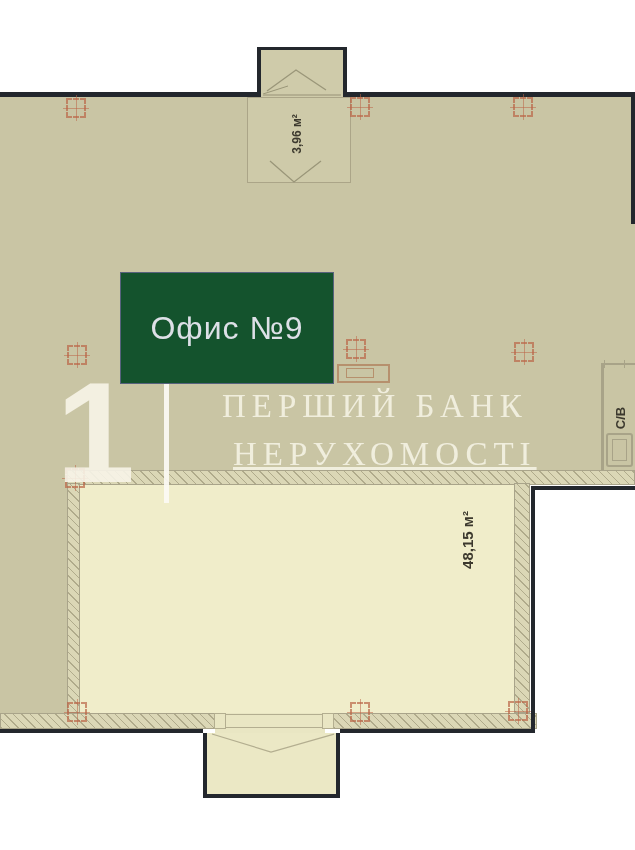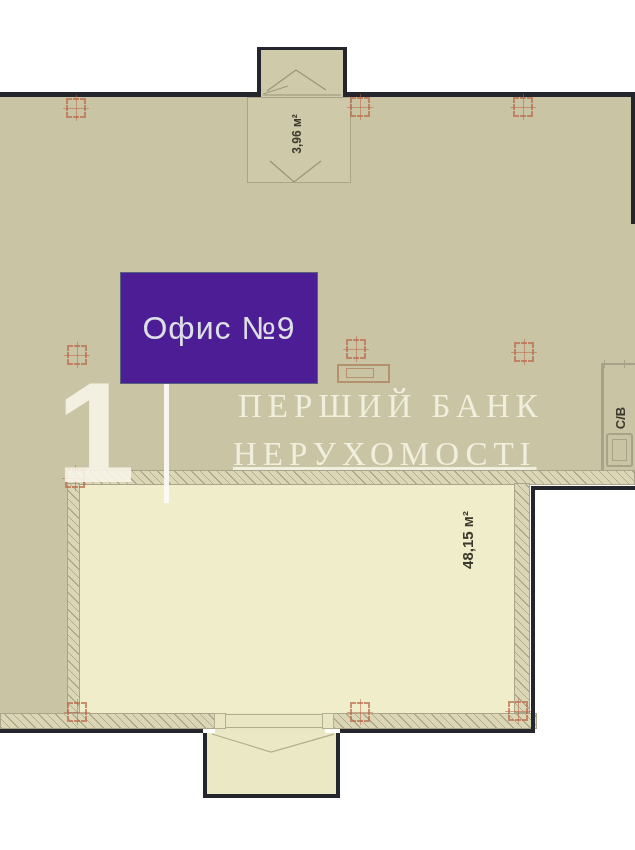--- a/index.html
+++ b/index.html
@@ -36,22 +36,22 @@
   .vlabel{position:absolute;transform:translate(-50%,-50%) rotate(-90deg);
           white-space:nowrap;color:#3c392e;font-weight:700;}
 
   
   .wm-digit{position:absolute;font-family:"Liberation Sans",sans-serif;font-weight:700;
             font-size:142px;line-height:1;color:rgba(247,244,232,.9);}
   .wm-text{position:absolute;font-family:"Liberation Serif",serif;font-size:33px;
            letter-spacing:6px;color:rgba(247,244,232,.85);white-space:nowrap;}
 
   
-  .unit-box{position:absolute;left:120px;top:272px;width:198px;height:112px;
-            background:#4c1d95;border:1px solid #57627d;color:#dde0e7;
+  .unit-box{position:absolute;left:120px;top:272px;width:214px;height:112px;
+            background:#14532d;border:1px solid #57627d;color:#dde0e7;
             display:flex;flex-direction:column;align-items:center;justify-content:center;
             gap:4px;z-index:6;}
   .unit-title{font-size:32px;letter-spacing:1px;}
   .unit-area{font-size:32px;border-bottom:3px solid #dde0e7;padding:0 10px 2px 10px;}
   .leader{position:absolute;left:164px;top:384px;width:5px;height:119px;
           background:rgba(252,250,244,.92);z-index:5;}
 
   .fixture{border:2px solid #a8a388;border-radius:3px;}
   .z1{z-index:1}.z2{z-index:2}.z3{z-index:3}.z4{z-index:4}
 </style>
@@ -114,21 +114,21 @@
   <div class="marker z3" style="left:508px;top:701px;"></div>
 
   <svg class="abs z2" width="635" height="850" style="left:0;top:0;pointer-events:none;">
     <polyline points="267,91 296,70 326,90" fill="none" stroke="#9a9679" stroke-width="1.3"></polyline>
     <polyline points="263,94 288,86" fill="none" stroke="#9a9679" stroke-width="1"></polyline>
     <polyline points="270,161 294,182 321,161" fill="none" stroke="#9a9679" stroke-width="1.3"></polyline>
     <polyline points="212,734 271,752 334,734" fill="none" stroke="#b3ae90" stroke-width="1.3"></polyline>
   </svg>
 
   <div class="wm-digit z4" style="left:56px;top:362px;">1</div>
-  <div class="wm-text z4" style="left:222px;top:388px;margin-left:16px;">ПЕРШИЙ БАНК</div>
+  <div class="wm-text z4" style="left:222px;top:388px;">ПЕРШИЙ БАНК</div>
   <div class="wm-text z4" style="left:233px;top:436px;text-decoration:underline;">НЕРУХОМОСТІ</div>
 
   <div class="unit-box">
     <div class="unit-title">Офис №9</div>
   </div>
   <div class="leader"></div>
 
   <div class="vlabel z4" style="left:297px;top:134px;font-size:12px;font-weight:600;">3,96 м²</div>
   <div class="vlabel z4" style="left:467px;top:540px;font-size:15px;">48,15 м²</div>
   <div class="vlabel z4" style="left:620px;top:418px;font-size:13px;">С/В</div>

